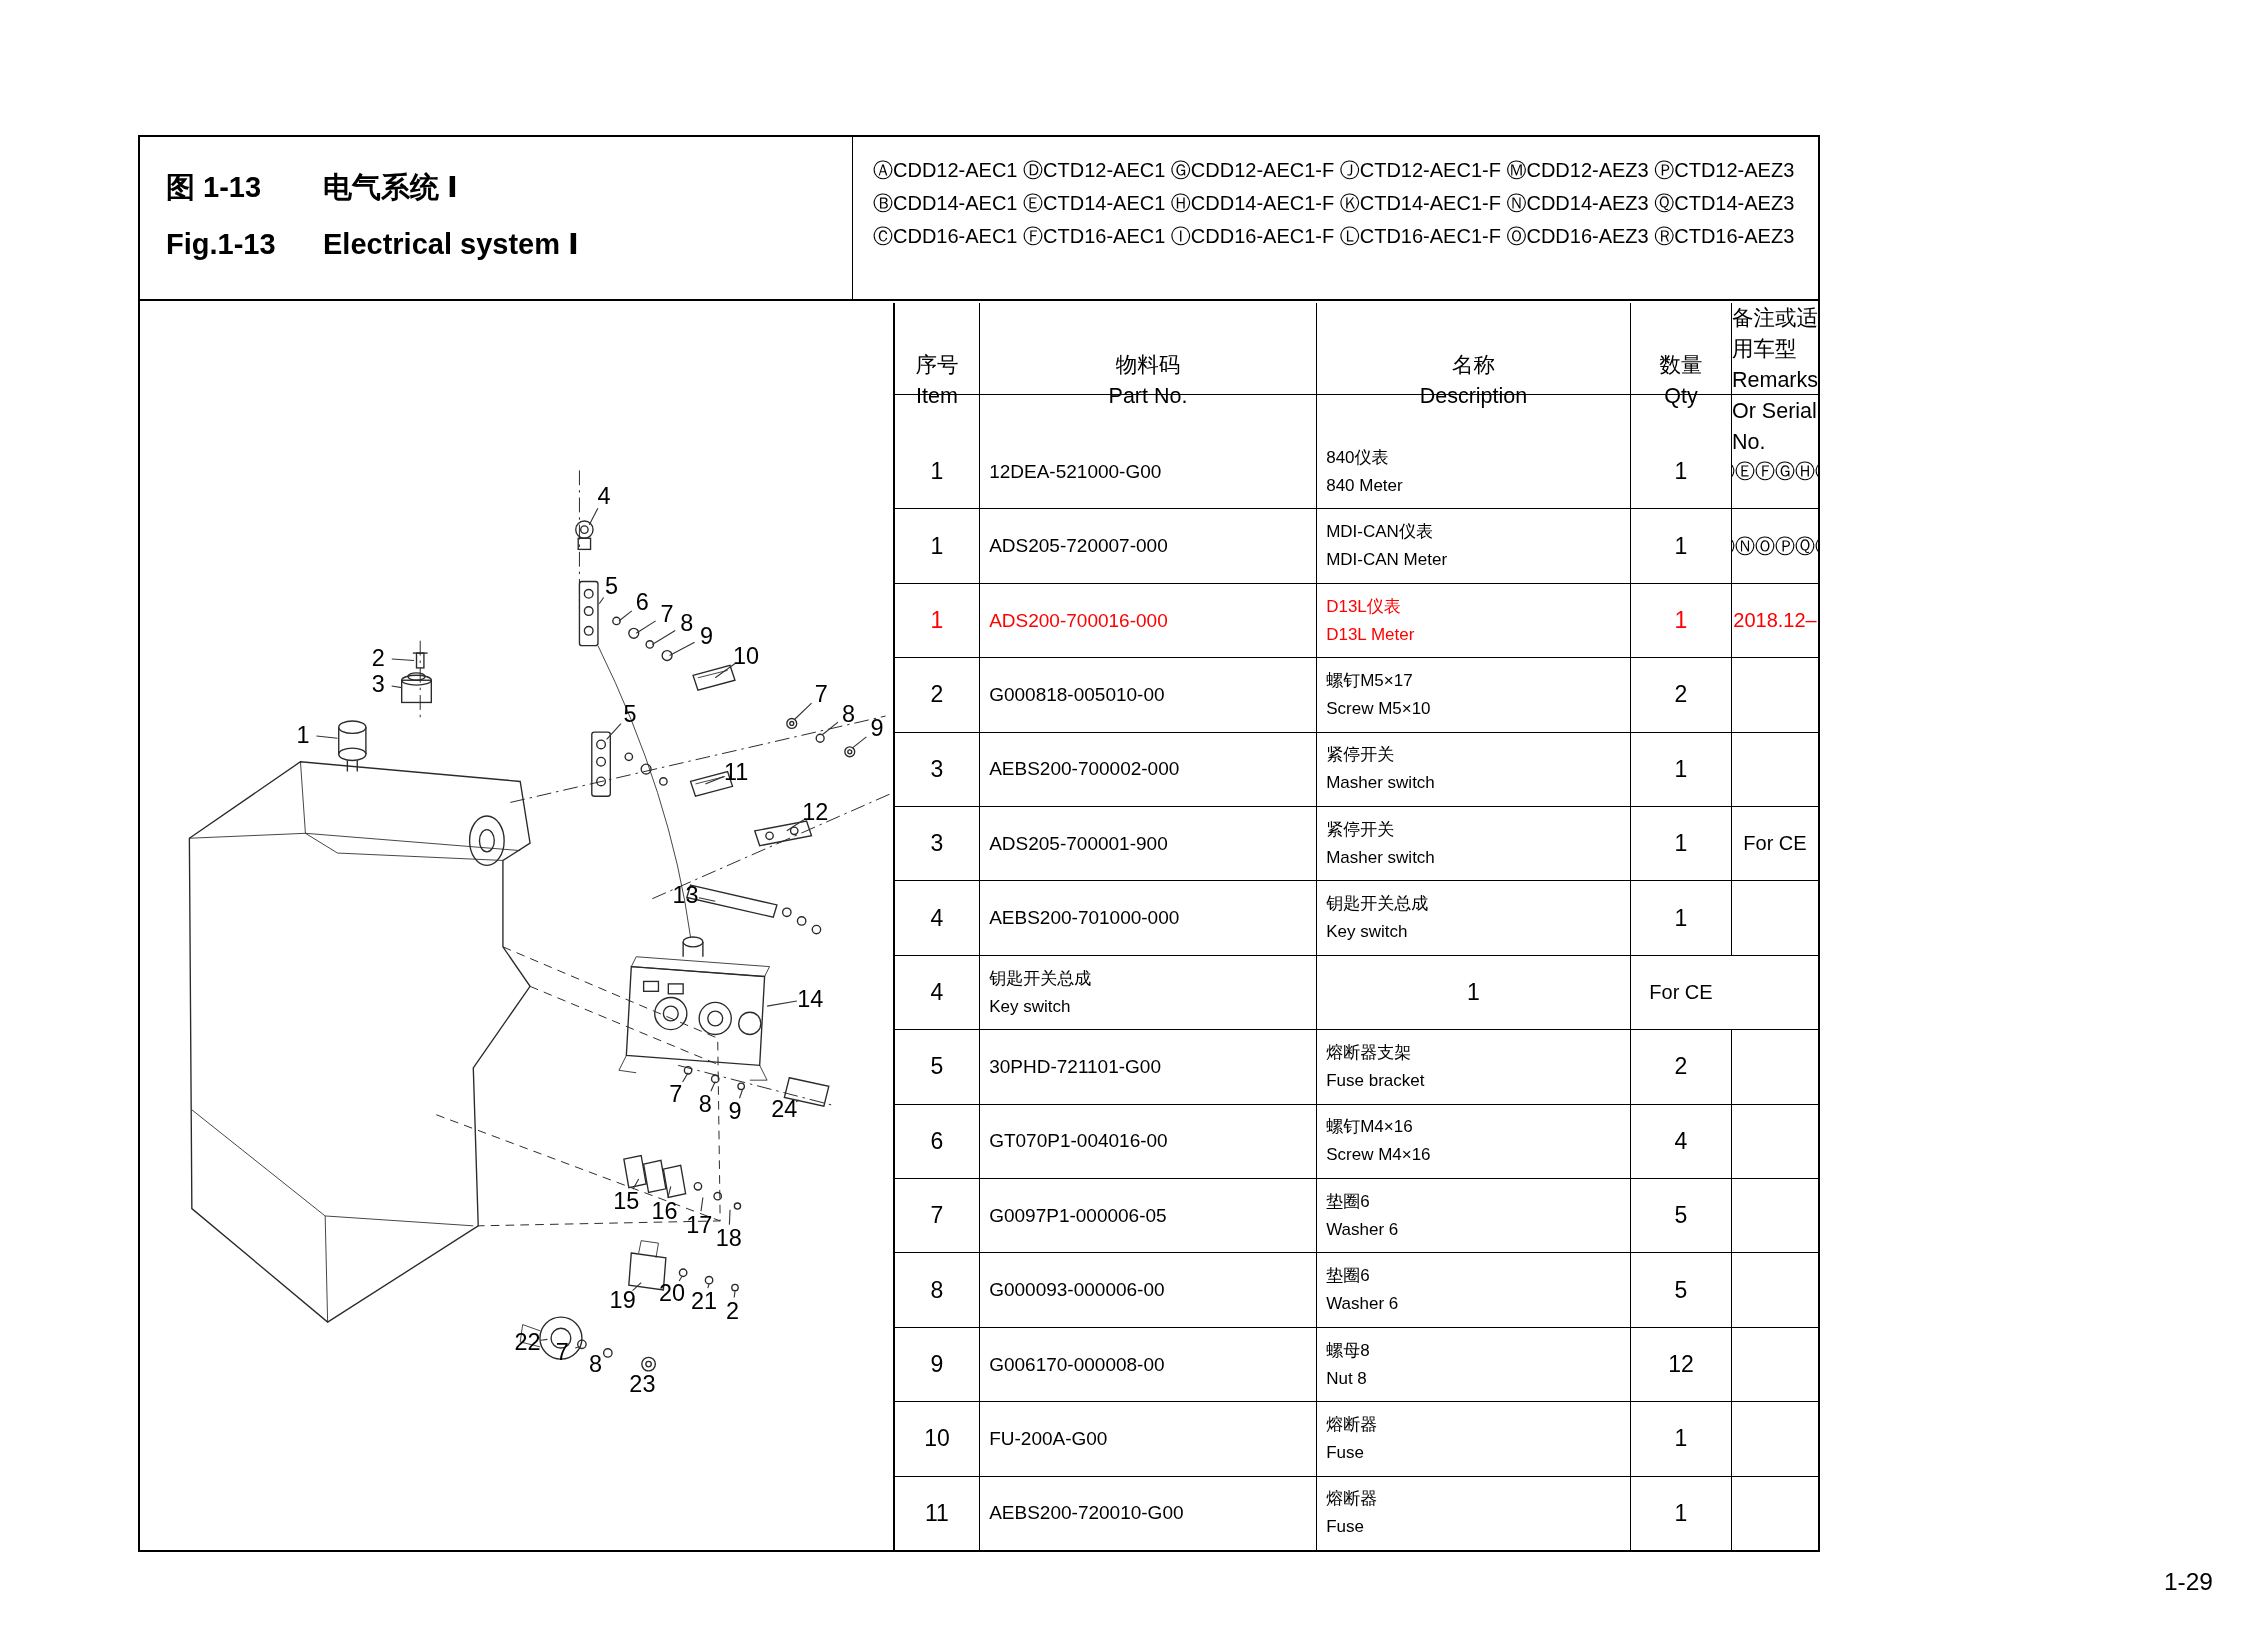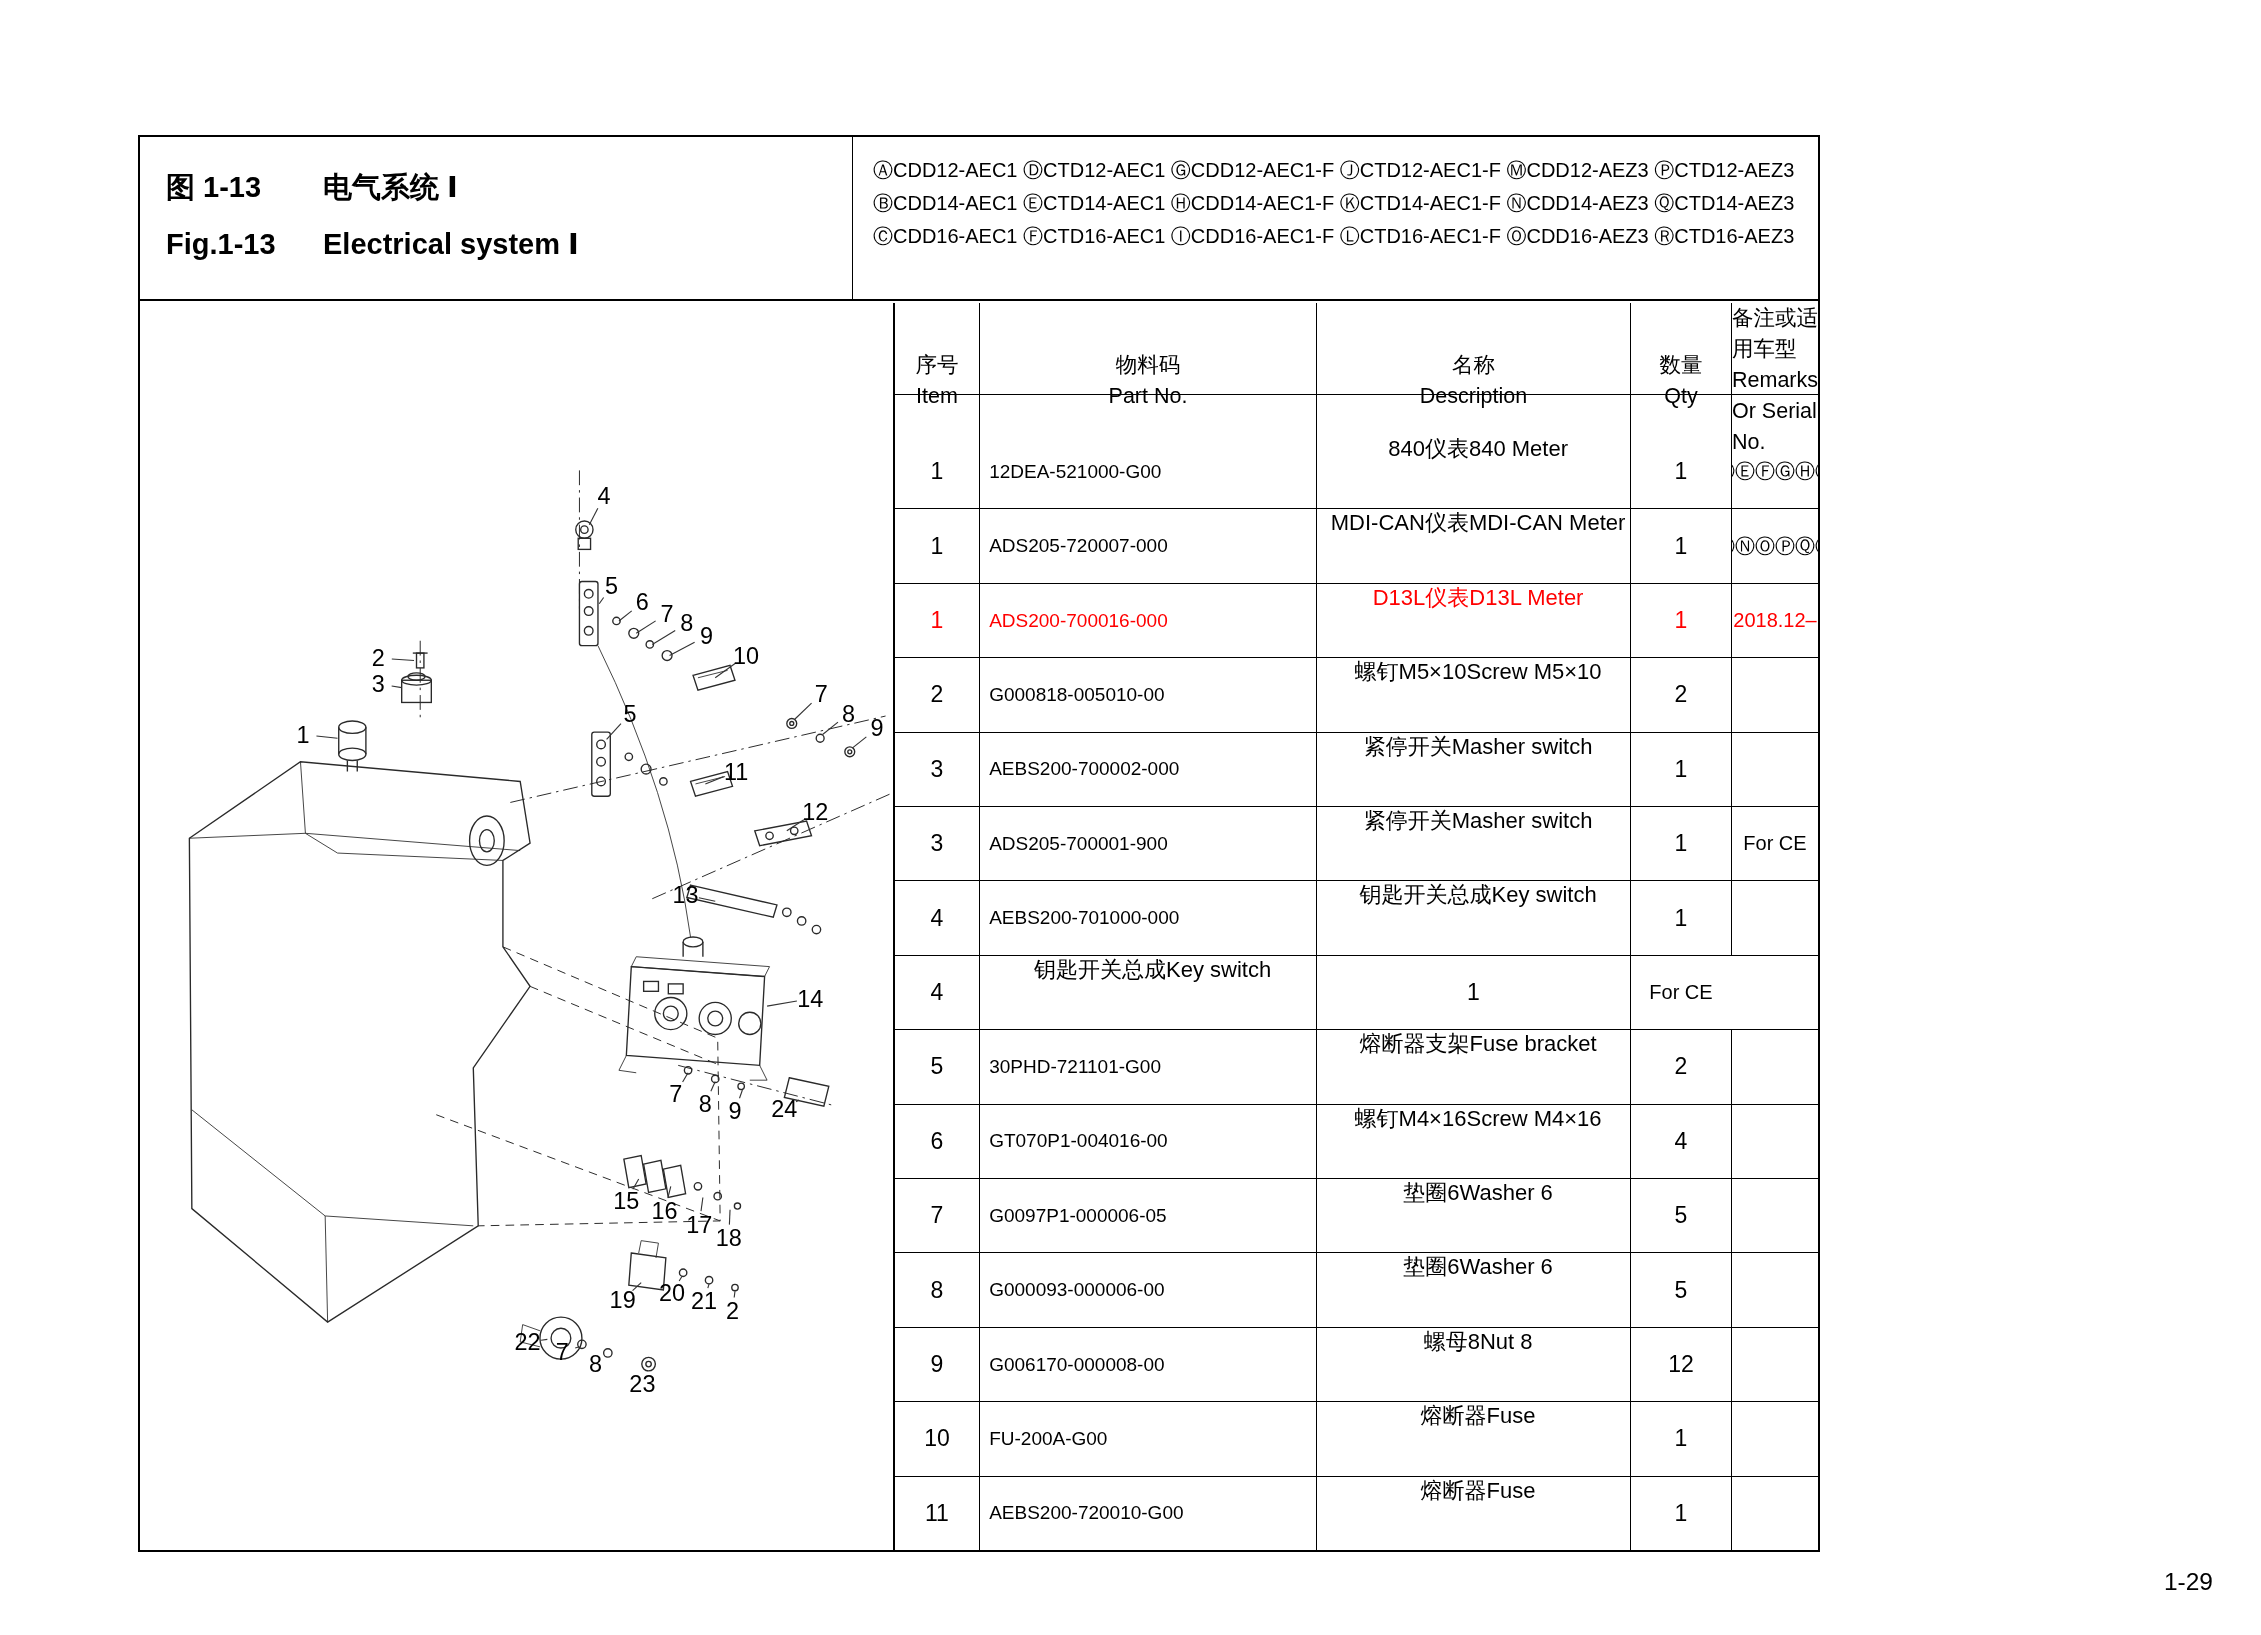--- a/index.html
+++ b/index.html
@@ -72,22 +72,22 @@
   }
   .trow:last-child { border-bottom: none; }
   .td {
     border-left: 1.5px solid #000;
     display: flex; align-items: center; justify-content: center;
     font-size: 23px; overflow: hidden;
   }
   .td:first-child { border-left: none; }
   .c-part { justify-content: flex-start; padding-left: 9.2px; font-size: 19px; white-space: nowrap; }
   .c-desc {
-    flex-direction: row; align-items: flex-start; justify-content: center;
-    padding-left: 9.2px; font-size: 22px; line-height: 28px; white-space: nowrap;
+    flex-direction: column; align-items: flex-start; justify-content: center;
+    padding-left: 9.2px; font-size: 17px; line-height: 28px; white-space: nowrap;
   }
   .c-remark { font-size: 20px; white-space: nowrap; }
   
   .page-number {
     position: absolute; right: 48px; top: 1568px;
     font-size: 24.5px;
   }
 </style>
 </head>
 <body>
@@ -423,21 +423,21 @@
               <div>D13L仪表</div>
               <div>D13L Meter</div>
             </div>
             <div class="td c-qty">1</div>
             <div class="td c-remark">2018.12–</div>
           </div>
           <div class="trow">
             <div class="td c-item">2</div>
             <div class="td c-part">G000818-005010-00</div>
             <div class="td c-desc">
-              <div>螺钉M5×10</div>
+              <div>螺钉M5×17</div>
               <div>Screw M5×10</div>
             </div>
             <div class="td c-qty">2</div>
             <div class="td c-remark"></div>
           </div>
           <div class="trow">
             <div class="td c-item">3</div>
             <div class="td c-part">AEBS200-700002-000</div>
             <div class="td c-desc">
               <div>紧停开关</div>

